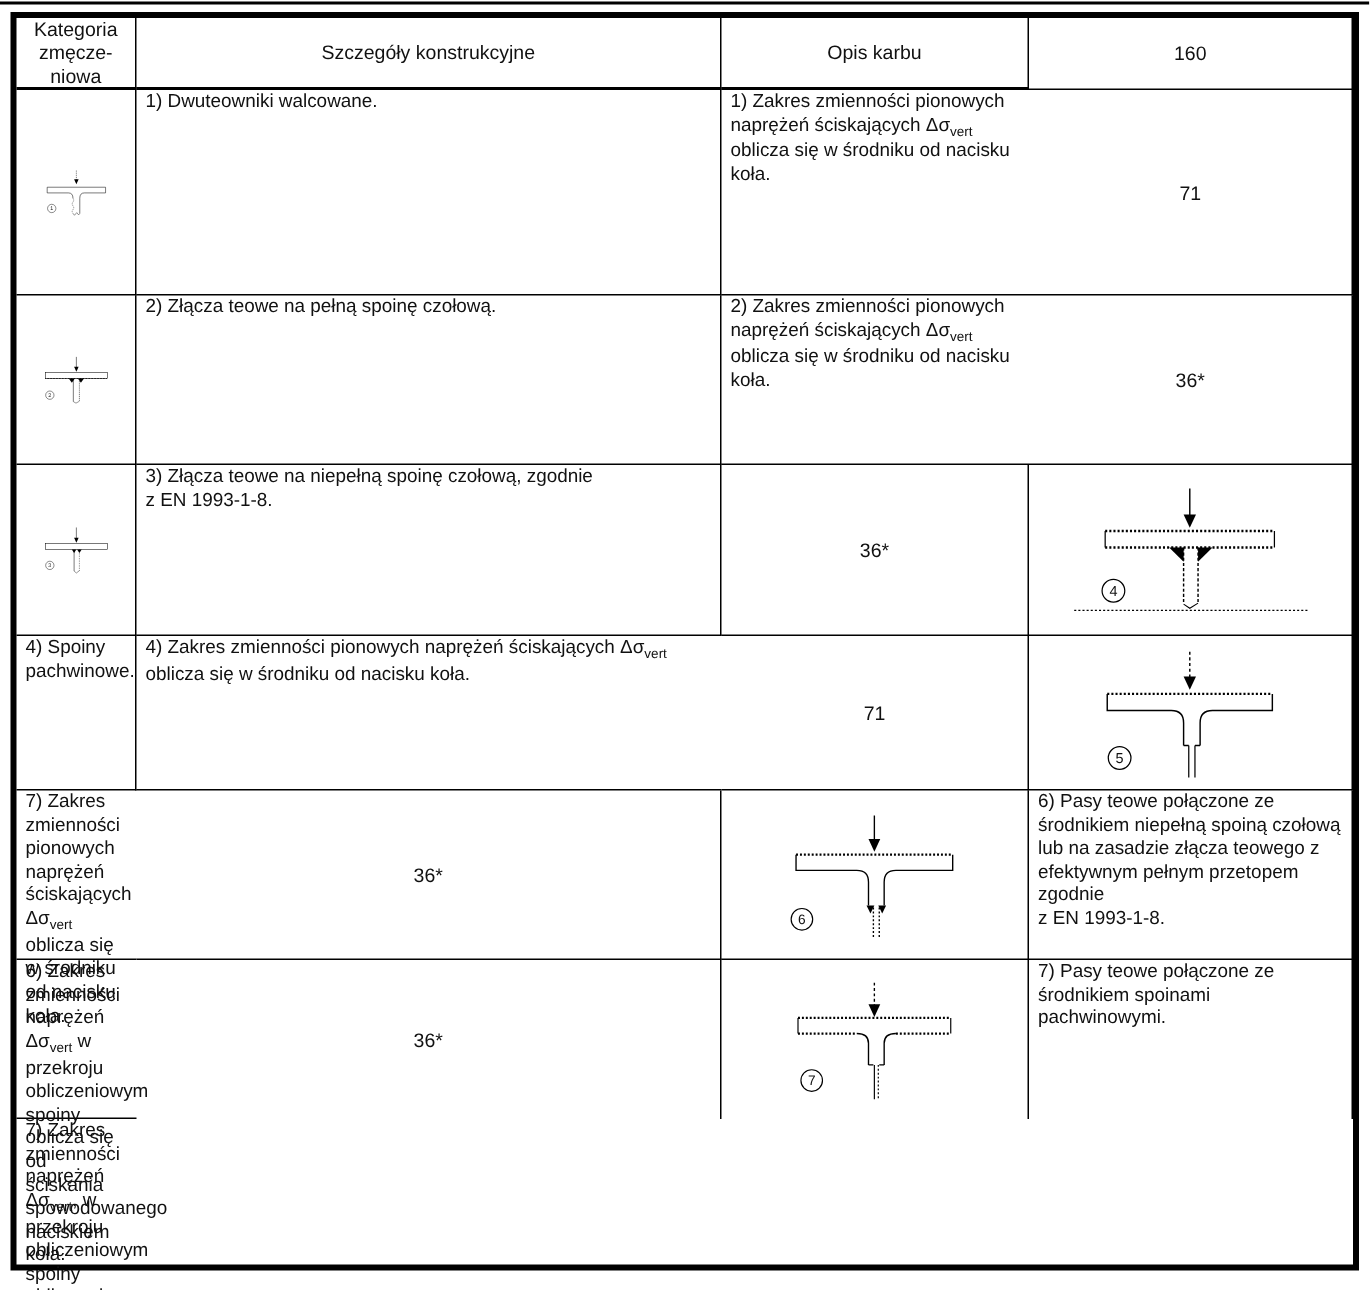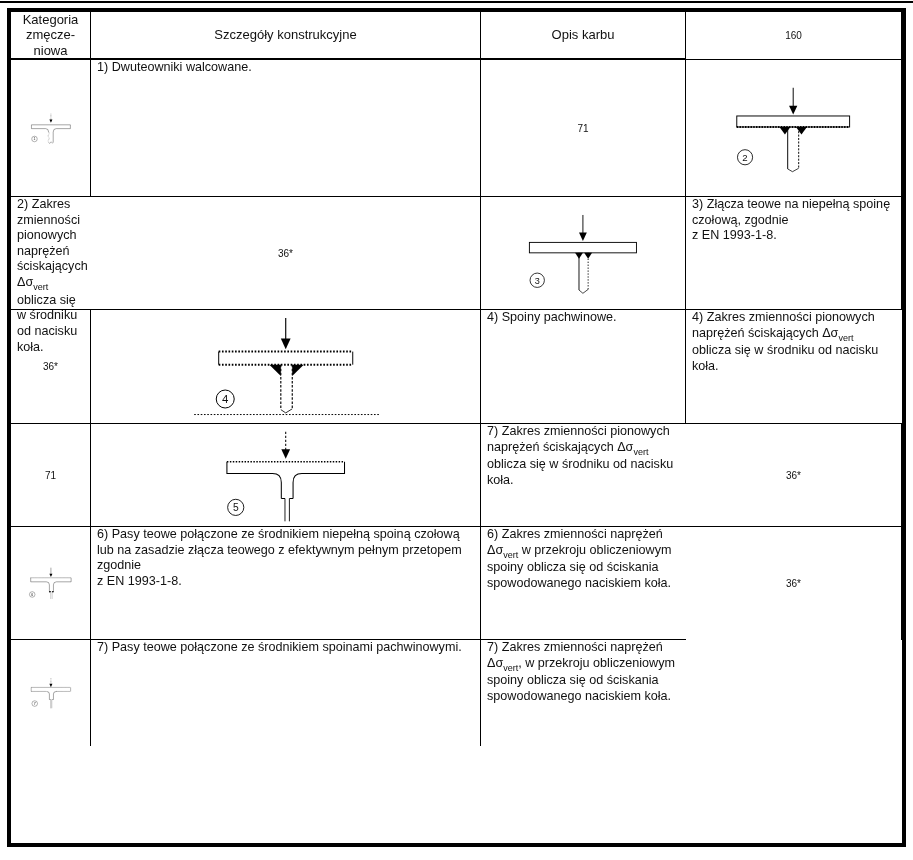--- a/index.html
+++ b/index.html
@@ -8,21 +8,21 @@
   .top-rule{position:absolute;top:1px;left:0;width:100%;height:2px;background:#000;}
   .tbl{position:absolute;top:8px;left:7px;right:7px;bottom:13px;border:4px solid #000;
        display:grid;grid-template-columns:80px 390px 205px 1fr;
        grid-template-rows:48px 137px 113px 114px 103px 113px 106px 1fr;background:#fff;}
   .cell{box-sizing:border-box;min-width:0;min-height:0;}
   .br{border-right:1.5px solid #000;}
   .bb{border-bottom:1.5px solid #000;}
   .hb{border-bottom:2.5px solid #000;}
   .hc{display:flex;align-items:center;justify-content:center;text-align:center;
       font-size:13px;white-space:pre-line;line-height:1.2;}
-  .cat{display:flex;align-items:center;justify-content:center;font-size:10px;}
+  .cat{display:flex;align-items:center;justify-content:center;font-size:13px;}
   .dcell{display:flex;align-items:center;justify-content:center;padding:2px 0;}
   .diag{width:96%;height:96%;}
   .notch,.req{padding:0 6px 0 6px;font-size:12.6px;line-height:1.24;white-space:pre-line;}
   .req sub{font-size:9px;}
   svg text{font-family:"Liberation Sans",sans-serif;fill:#111;}
 </style>
 </head>
 <body>
 
 <div class="page">
@@ -49,20 +49,21 @@
             <path d="M73 50 V65 H129 Q141 65 141 79"></path>
             <path d="M141 79 q4 5 0 10 q-4 5 0 10 q4 5 0 10 q-4 5 0 10" stroke-width="1" stroke-dasharray="4 2"></path>
             <path d="M141 119 L145 124 L151 117 L156 123 L159 119" stroke-width="1.1"></path>
           </g>
           <circle cx="85" cy="106" r="11" stroke-width="1.2"></circle>
         </g>
         <text x="85" y="111" text-anchor="middle" font-size="14">1</text>
       </svg>
     </div>
     <div class="cell notch br bb">1) Dwuteowniki walcowane.</div>
+    <div class="cell req bb"><span>1) Zakres zmienności pionowych naprężeń ściskających Δσ</span><sub>vert</sub><span> oblicza się w środniku od nacisku koła.</span></div>
 
     <div class="cell cat br bb">71</div>
     <div class="cell dcell br bb">
       <svg class="diag" viewBox="0 0 300 128">
         <g stroke="#000" fill="none" stroke-width="1.4">
           <g>
             <line x1="150" y1="5" x2="150" y2="33"></line>
             <path d="M144 31 L156 31 L150 44 Z" fill="#000" stroke="none"></path>
           </g>
           <g>
@@ -74,20 +75,21 @@
           </g>
           <g fill="#000" stroke="none">
             <polygon points="130,62 146,62 138,73"></polygon>
             <polygon points="154,62 170,62 162,73"></polygon>
           </g>
           <circle cx="80" cy="106" r="11" stroke-width="1.2"></circle>
         </g>
         <text x="80" y="111" text-anchor="middle" font-size="14">2</text>
       </svg>
     </div>
+    <div class="cell notch br bb">2) Złącza teowe na pełną spoinę czołową.</div>
     <div class="cell req bb"><span>2) Zakres zmienności pionowych naprężeń ściskających Δσ</span><sub>vert</sub><span> oblicza się w środniku od nacisku koła.</span></div>
 
     <div class="cell cat br bb">36*</div>
     <div class="cell dcell br bb">
       <svg class="diag" viewBox="0 0 300 128">
         <g stroke="#000" fill="none" stroke-width="1.4">
           <g>
             <line x1="150" y1="6" x2="150" y2="35"></line>
             <path d="M144 33 L156 33 L150 46 Z" fill="#000" stroke="none"></path>
           </g>

